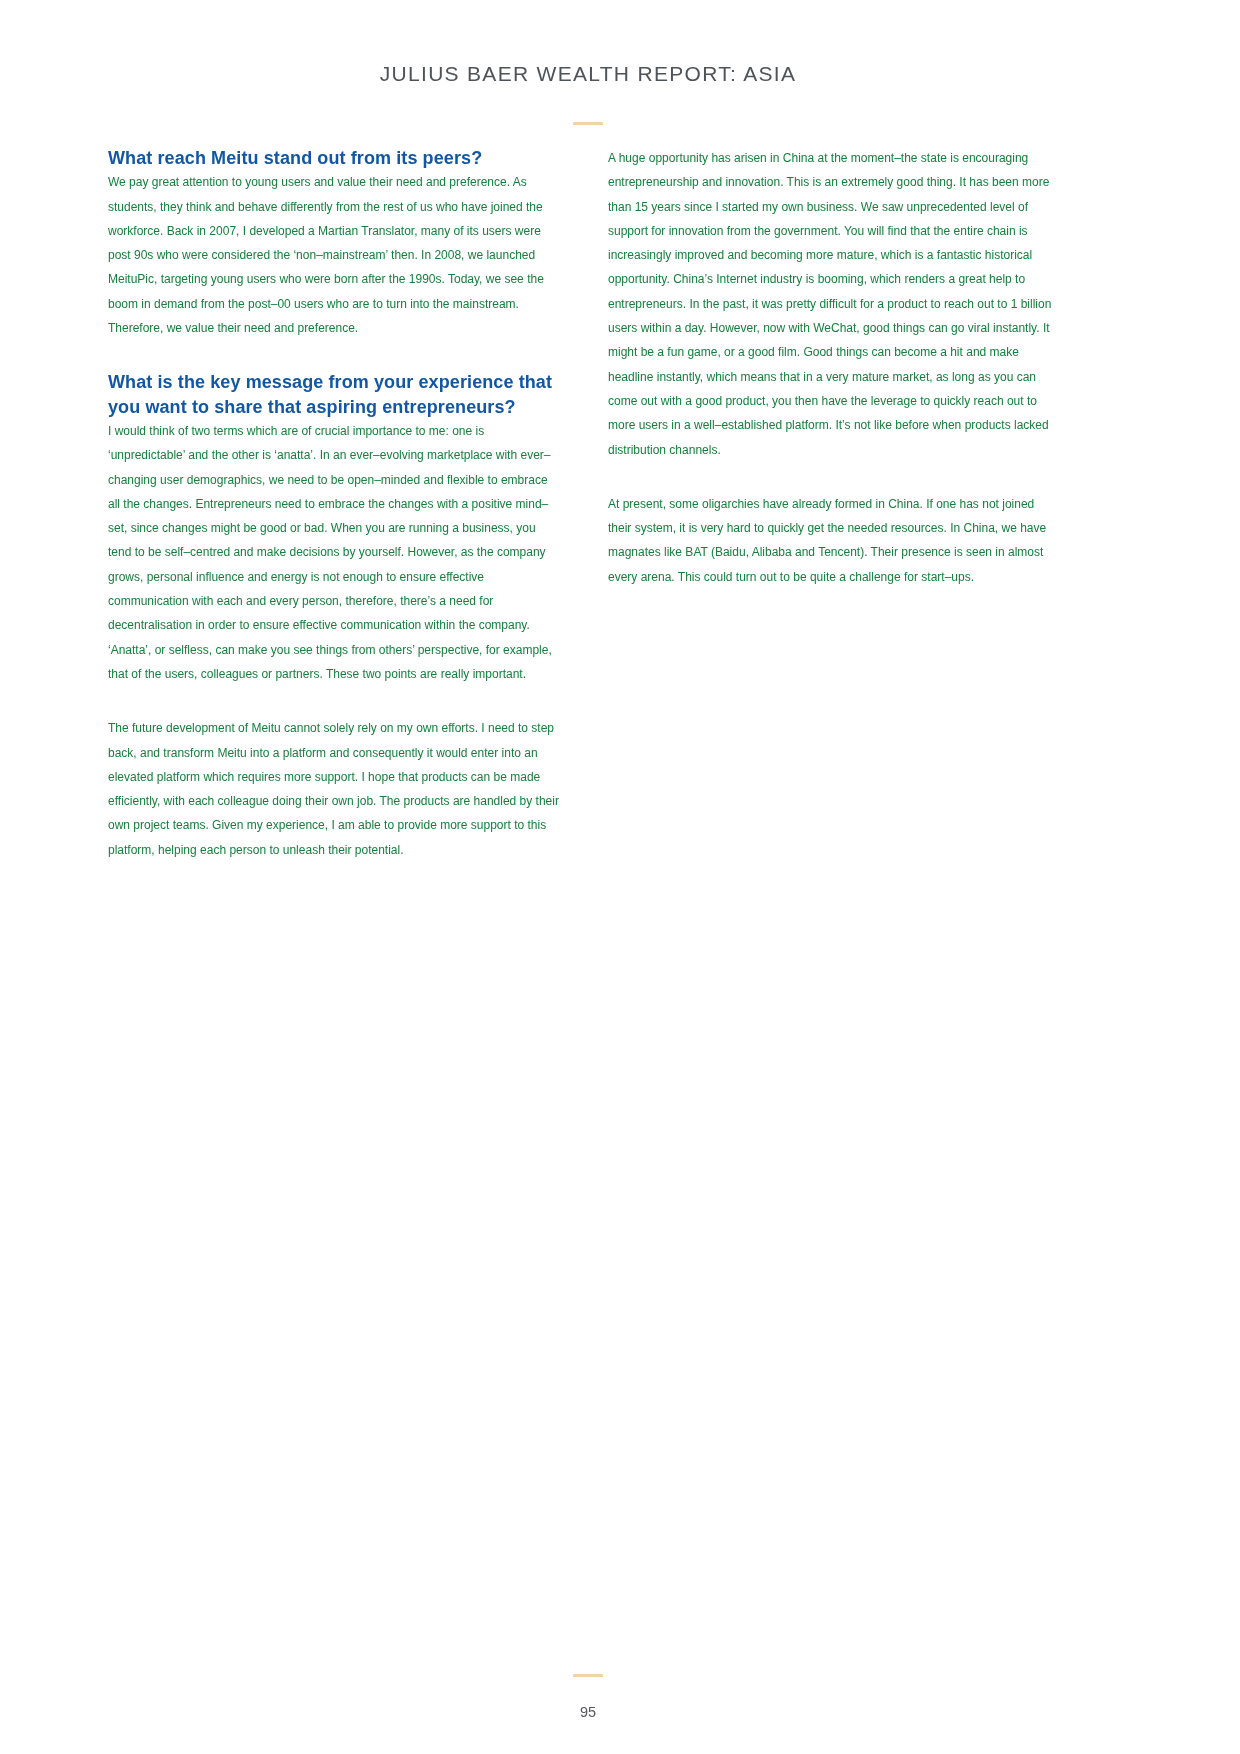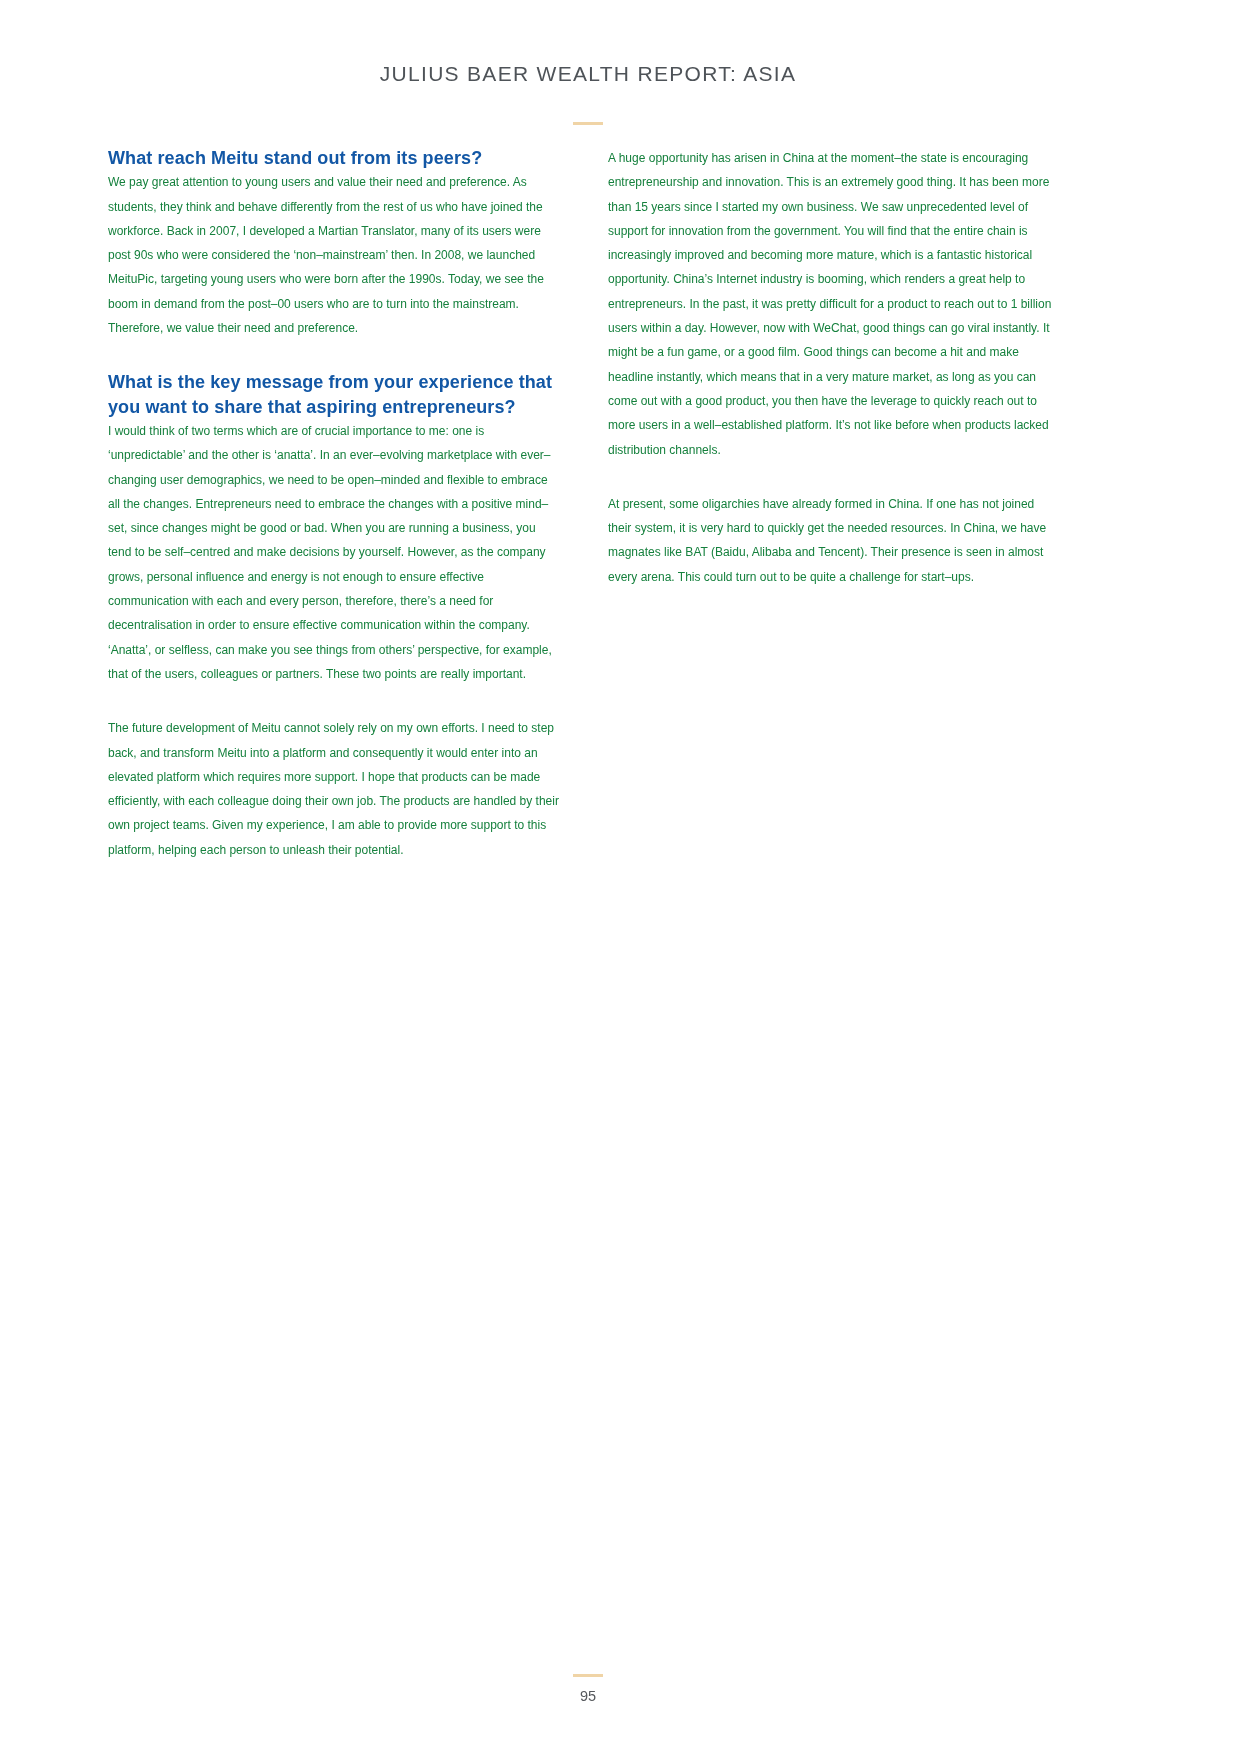--- a/index.html
+++ b/index.html
@@ -58,21 +58,21 @@
     position: absolute;
     top: 1674px;
     left: 108px;
     width: 960px;
     text-align: center;
   }
   .footer .gold-rule {
     margin: 0 auto;
   }
   .page-number {
-    margin-top: 11px;
+    margin-top: 27px;
     font-size: 14.5px;
     color: #55585c;
     font-weight: 400;
   }
 </style>
 </head>
 <body>
 
 <div class="content">
 

